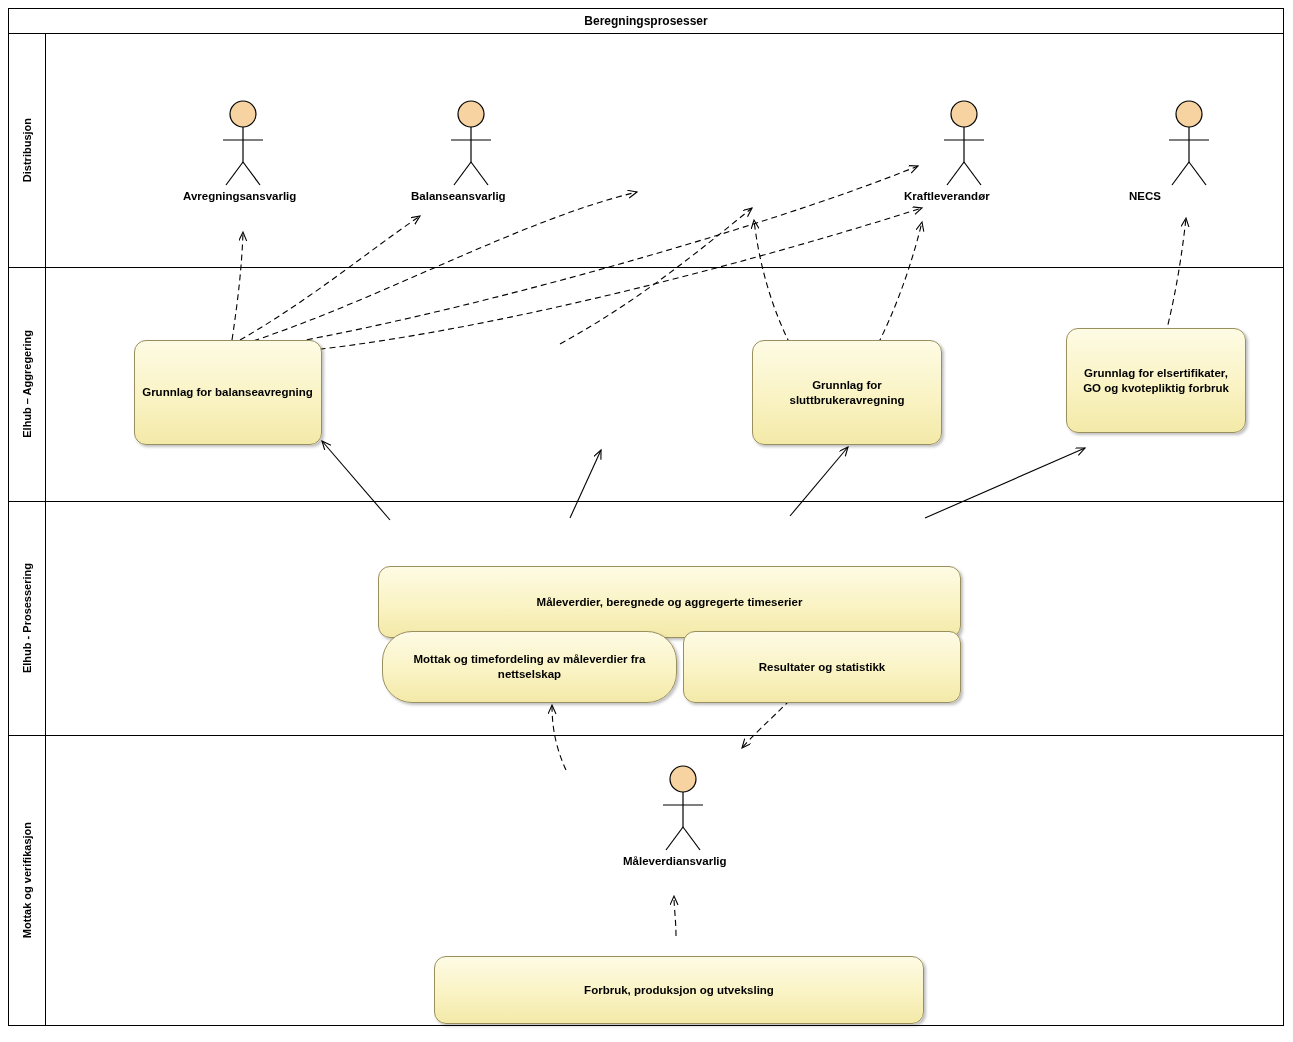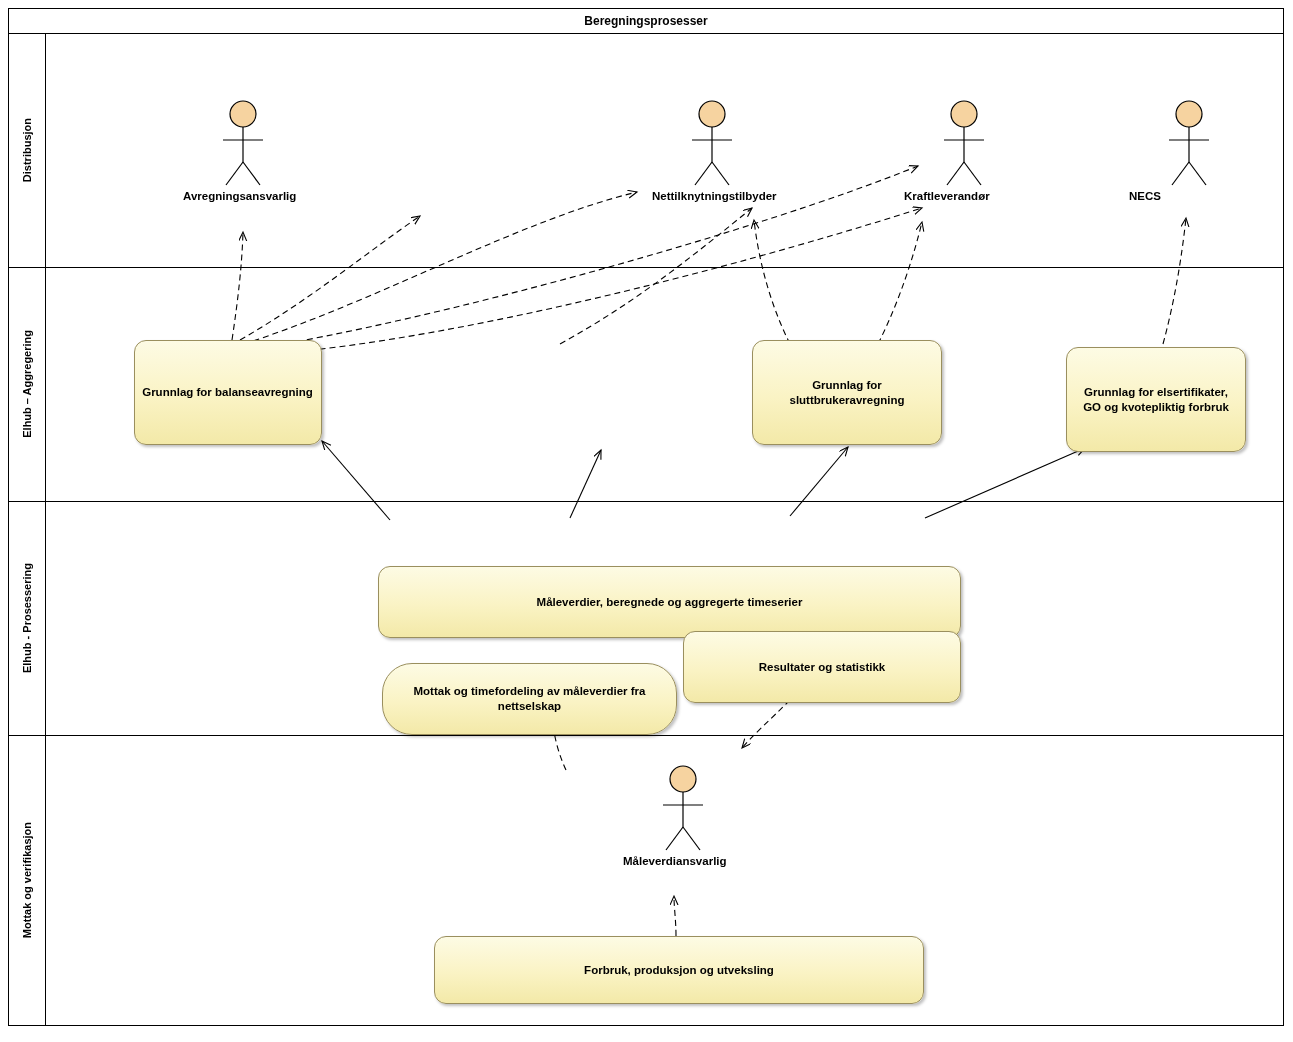--- a/index.html
+++ b/index.html
@@ -182,31 +182,31 @@
     <svg width="60" height="88" viewBox="0 0 60 88">
       <circle cx="30" cy="14" r="13" fill="#f6d3a0" stroke="#000" stroke-width="1.2"></circle>
       <line x1="30" y1="27" x2="30" y2="62" stroke="#000" stroke-width="1.2"></line>
       <line x1="10" y1="40" x2="50" y2="40" stroke="#000" stroke-width="1.2"></line>
       <line x1="30" y1="62" x2="13" y2="85" stroke="#000" stroke-width="1.2"></line>
       <line x1="30" y1="62" x2="47" y2="85" stroke="#000" stroke-width="1.2"></line>
     </svg>
     <div class="actor-name">Avregningsansvarlig</div>
   </div>
 
-
-  <div class="actor" style="left:652px; top:100px;">
-    <svg width="60" height="88" viewBox="0 0 60 88">
-      <circle cx="30" cy="14" r="13" fill="#f6d3a0" stroke="#000" stroke-width="1.2"></circle>
-      <line x1="30" y1="27" x2="30" y2="62" stroke="#000" stroke-width="1.2"></line>
-      <line x1="10" y1="40" x2="50" y2="40" stroke="#000" stroke-width="1.2"></line>
-      <line x1="30" y1="62" x2="13" y2="85" stroke="#000" stroke-width="1.2"></line>
-      <line x1="30" y1="62" x2="47" y2="85" stroke="#000" stroke-width="1.2"></line>
-    </svg>
-    <div class="actor-name">Nettilknytningstilbyder</div>
-  </div>
+  <div class="actor" style="left:411px; top:100px;">
+    <svg width="60" height="88" viewBox="0 0 60 88">
+      <circle cx="30" cy="14" r="13" fill="#f6d3a0" stroke="#000" stroke-width="1.2"></circle>
+      <line x1="30" y1="27" x2="30" y2="62" stroke="#000" stroke-width="1.2"></line>
+      <line x1="10" y1="40" x2="50" y2="40" stroke="#000" stroke-width="1.2"></line>
+      <line x1="30" y1="62" x2="13" y2="85" stroke="#000" stroke-width="1.2"></line>
+      <line x1="30" y1="62" x2="47" y2="85" stroke="#000" stroke-width="1.2"></line>
+    </svg>
+    <div class="actor-name">Balanseansvarlig</div>
+  </div>
+
 
   <div class="actor" style="left:904px; top:100px;">
     <svg width="60" height="88" viewBox="0 0 60 88">
       <circle cx="30" cy="14" r="13" fill="#f6d3a0" stroke="#000" stroke-width="1.2"></circle>
       <line x1="30" y1="27" x2="30" y2="62" stroke="#000" stroke-width="1.2"></line>
       <line x1="10" y1="40" x2="50" y2="40" stroke="#000" stroke-width="1.2"></line>
       <line x1="30" y1="62" x2="13" y2="85" stroke="#000" stroke-width="1.2"></line>
       <line x1="30" y1="62" x2="47" y2="85" stroke="#000" stroke-width="1.2"></line>
     </svg>
     <div class="actor-name">Kraftleverandør</div>
@@ -236,33 +236,33 @@
 
   <div class="node" style="left:134px; top:340px; width:188px; height:105px;padding-left:7px;">
     <span>Grunnlag for balanseavregning</span>
   </div>
 
 
   <div class="node" style="left:752px; top:340px; width:190px; height:105px;">
     <span>Grunnlag for sluttbrukeravregning</span>
   </div>
 
-  <div class="node" style="left:1066px; top:347px; width:180px; height:105px;">
+  <div class="node" style="left:1066px; top:328px; width:180px; height:105px;">
     <span>Grunnlag for elsertifikater, GO og kvotepliktig forbruk</span>
   </div>
 
   <div class="node" style="left:378px; top:518px; width:583px; height:72px;margin-top:48px;">
     <span>Måleverdier, beregnede og aggregerte timeserier</span>
   </div>
 
-  <div class="node" style="left:382px; top:663px; width:295px; height:72px;border-radius:30px;">
+  <div class="node" style="left:382px; top:631px; width:295px; height:72px;border-radius:30px;">
     <span>Mottak og timefordeling av måleverdier fra nettselskap</span>
   </div>
 
   <div class="node" style="left:683px; top:631px; width:278px; height:72px;">
     <span>Resultater og statistikk</span>
   </div>
 
-  <div class="node" style="left:434px; top:936px; width:490px; height:68px;">
+  <div class="node" style="left:434px; top:956px; width:490px; height:68px;">
     <span>Forbruk, produksjon og utveksling</span>
   </div>
 
 </div>
 
 </body></html>

